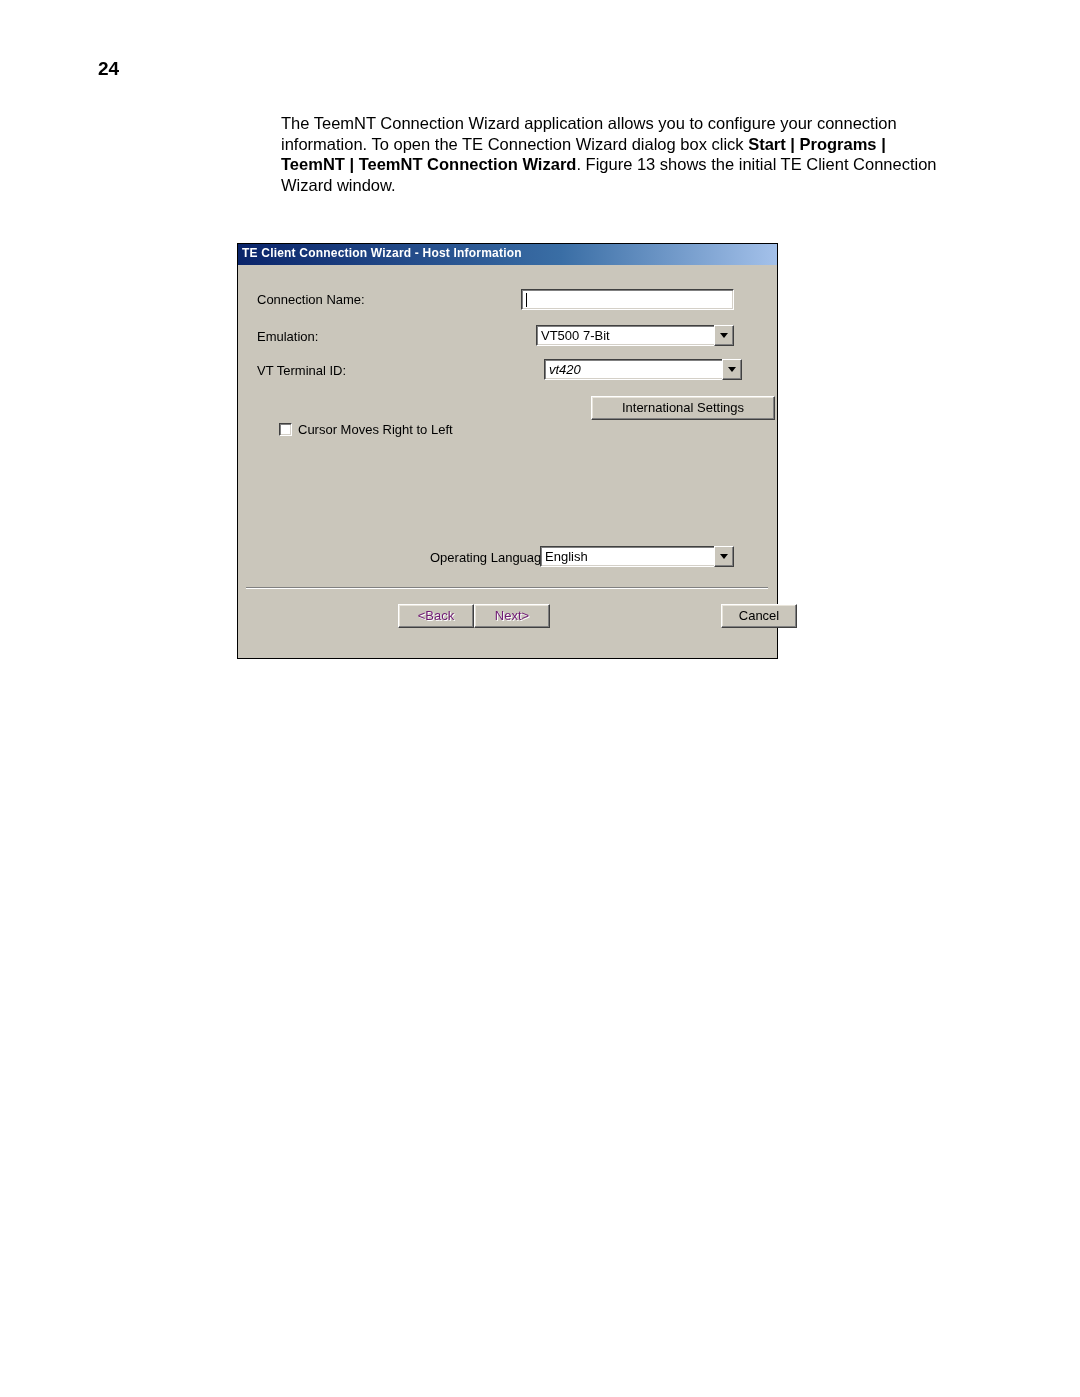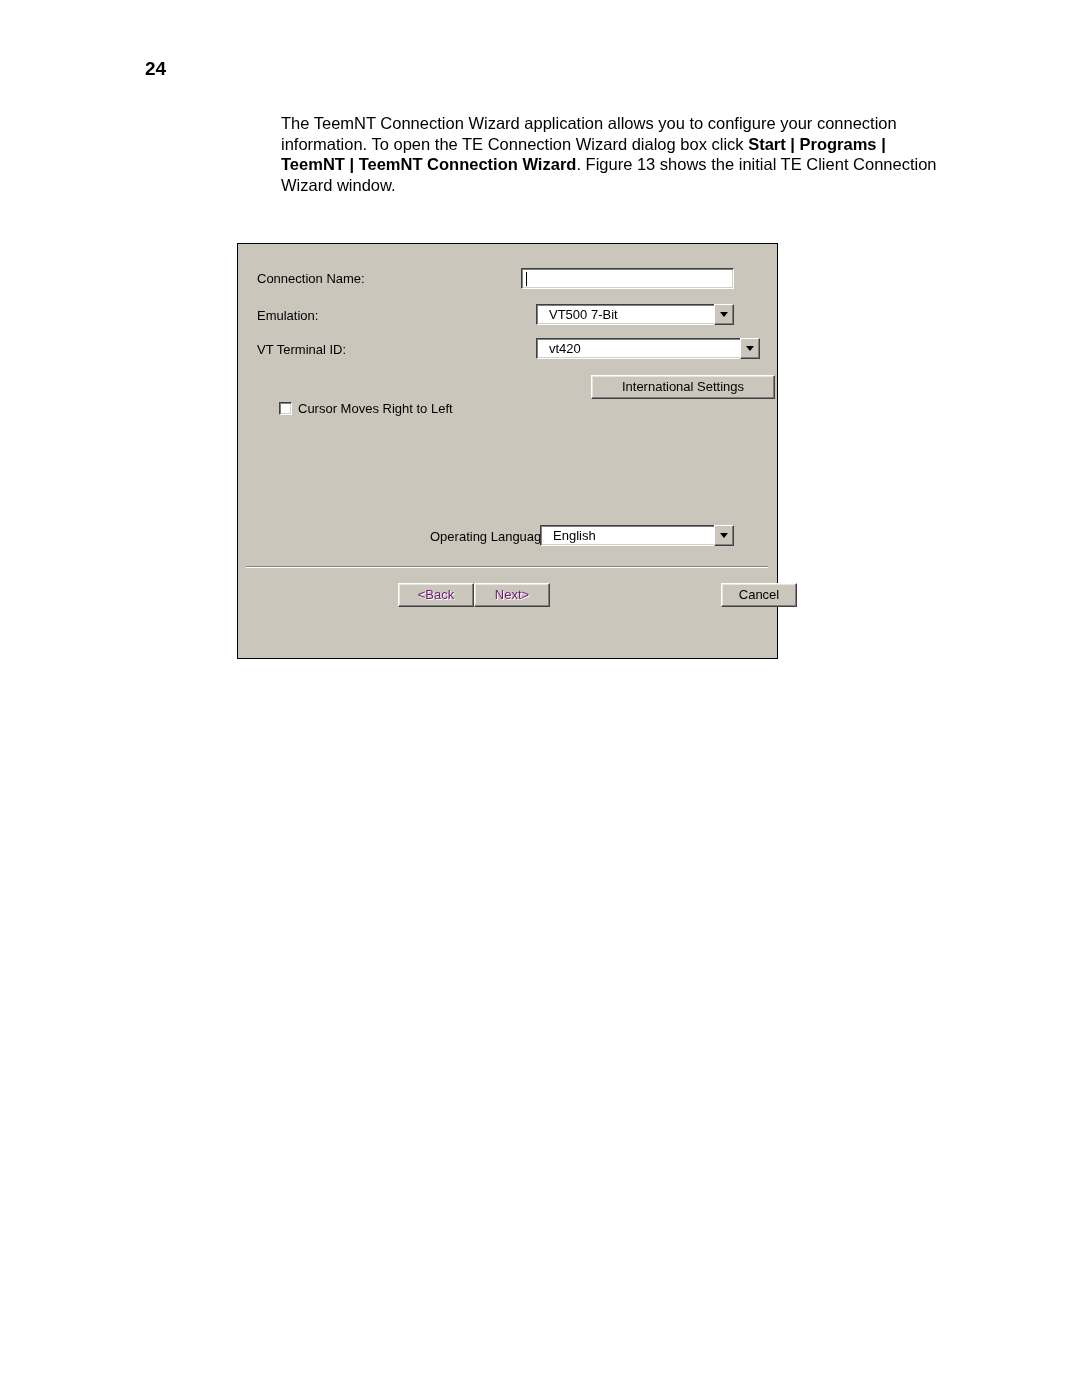--- a/index.html
+++ b/index.html
@@ -14,21 +14,20 @@
     position: relative;
     width: 1080px;
     height: 1397px;
   }
   .page-number {
     position: absolute;
     top: 58px;
     left: 98px;
     font-size: 19px;
     font-weight: bold;
-    margin-left: 47px;
   }
   .intro {
     position: absolute;
     top: 113px;
     left: 237px;
     width: 665px;
     font-size: 16.5px;
     line-height: 1.25;
     margin-left: 44px;
   }
@@ -100,21 +99,21 @@
     height: 21px;
     box-sizing: border-box;
   }
   .combo .combo-text {
     flex: 1 1 auto;
     background: #fff;
     border-top: 1px solid #404040;
     border-left: 1px solid #404040;
     border-bottom: 1px solid #fff;
     box-shadow: inset 1px 1px 0 #808080, inset 0 -1px 0 #d4d0c8;
-    padding: 2px 4px 0 12px;
+    padding: 2px 4px 0 4px;
     font-size: 13px;
   }
   .combo .combo-btn {
     width: 18px;
     background: #cac6bb;
     border-top: 1px solid #fff;
     border-left: 1px solid #fff;
     border-right: 1px solid #404040;
     border-bottom: 1px solid #404040;
     box-shadow: inset -1px -1px 0 #808080;
@@ -186,37 +185,40 @@
 <div class="page">
 
   <div class="page-number">24</div>
 
   <div class="intro">
     <span>The TeemNT Connection Wizard application allows you to configure your connection information. To open the TE Connection Wizard dialog box click </span><span class="bold">Start | Programs | TeemNT | TeemNT Connection Wizard</span><span>. Figure 13 shows the initial TE Client Connection Wizard window.</span>
   </div>
 
 
   <div class="wizard">
+    <div class="titlebar">
+      <span>TE Client Connection Wizard - Host Information</span>
+    </div>
     <div class="client-area">
 
       <div class="lbl" style="left:19px; top:27px;">Connection Name:</div>
       <div class="field text-input" style="left:283px; top:24px; width:213px;">
         <span></span><span class="text-cursor"></span>
       </div>
 
       <div class="lbl" style="left:19px; top:64px;">Emulation:</div>
       <div class="combo" style="left:298px; top:60px; width:198px;">
         <div class="combo-text">VT500 7-Bit</div>
         <div class="combo-btn">
             <div class="tri"></div>
           </div>
       </div>
 
       <div class="lbl" style="left:19px; top:98px;text-align:center;">VT Terminal ID:</div>
-      <div class="combo" style="left:298px; top:94px; width:224px;">
+      <div class="combo" style="left:306px; top:94px; width:198px;font-style:italic;">
         <div class="combo-text">vt420</div>
         <div class="combo-btn">
             <div class="tri"></div>
           </div>
       </div>
 
       <div class="win-btn" style="left:312px; top:131px; width:184px;">International Settings</div>
 
       <div class="checkbox" style="left:41px; top:157px;">
         <div class="box"></div>

